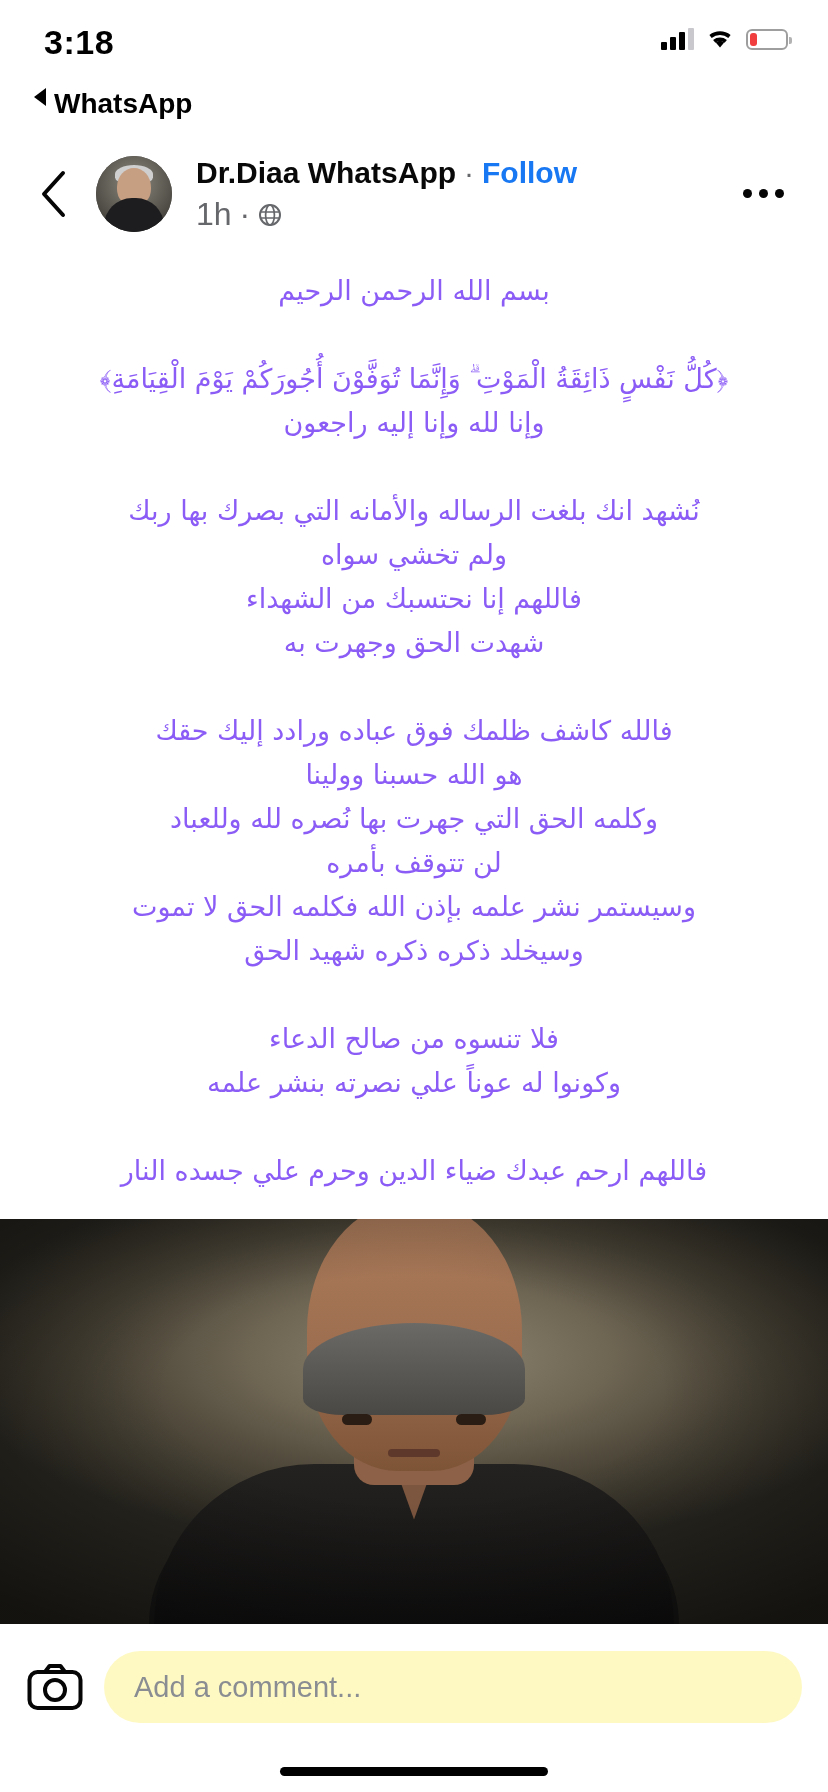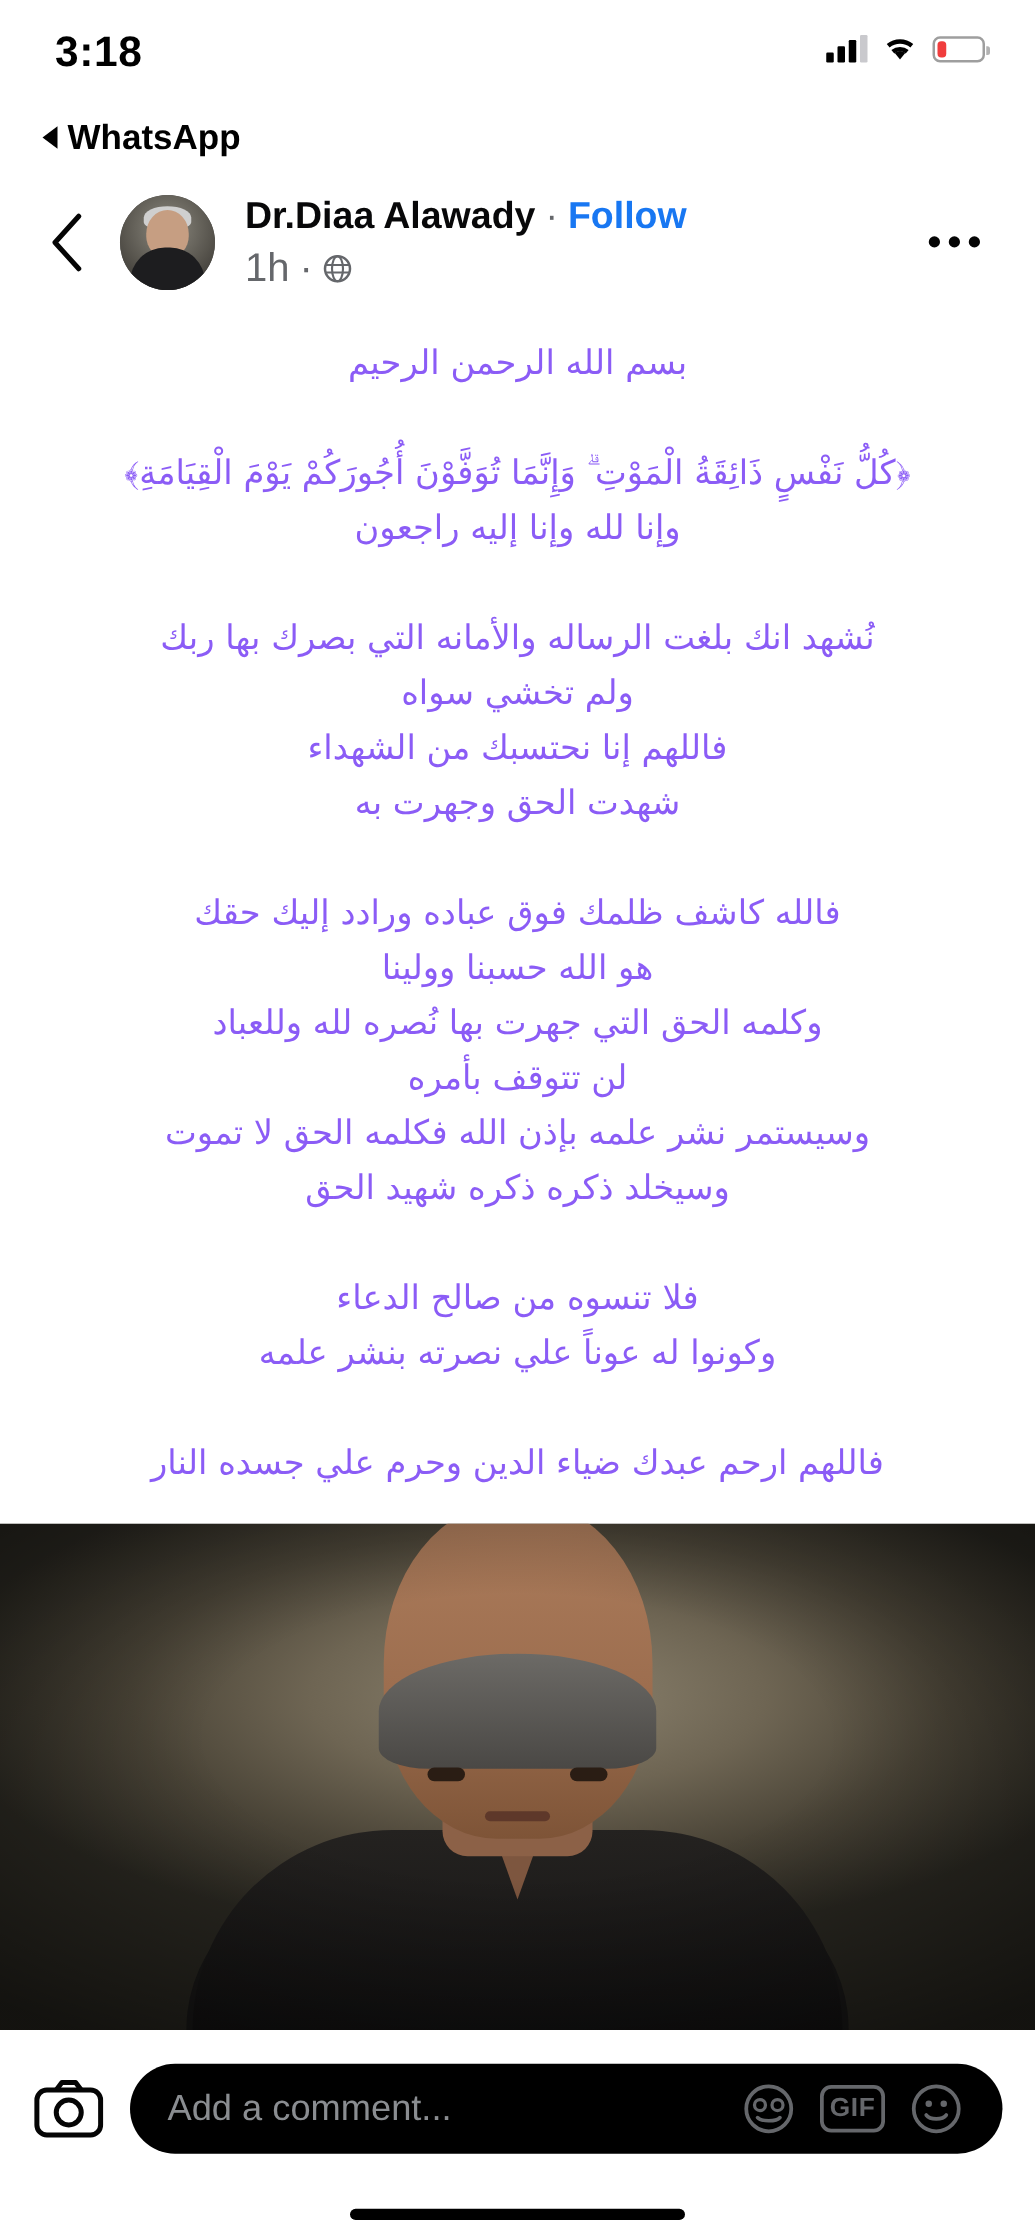--- a/index.html
+++ b/index.html
@@ -71,21 +71,20 @@
     width: 22%;
     background: #f03d3d;
     border-radius: 3px;
   }
 
   
   .backapp {
     padding: 0 34px;
     margin-top: -16px;
     display: flex;
-    align-items: center;
     gap: 8px;
     height: 44px;
   }
   .backapp .tri {
     width: 0; height: 0;
     border-top: 9px solid transparent;
     border-bottom: 9px solid transparent;
     border-right: 12px solid #000;
   }
   .backapp .label {
@@ -298,21 +297,21 @@
     gap: 20px;
   }
   .cam-icon {
     flex: 0 0 58px;
     width: 58px; height: 50px;
     display: flex; align-items: center; justify-content: center;
   }
   .comment-input {
     flex: 1 1 auto;
     height: 72px;
-    background: #000000;
+    background: #fef9c3;
     border-radius: 36px;
     display: flex;
     align-items: center;
     padding: 0 30px;
     gap: 14px;
   }
   .comment-placeholder {
     flex: 1 1 auto;
     font-size: 29px;
     color: #8a8d91;
@@ -386,21 +385,21 @@
       </svg>
     </div>
     <div class="avatar">
       <div class="a-bg"></div>
       <div class="a-hair"></div>
       <div class="a-head"></div>
       <div class="a-body"></div>
     </div>
     <div class="header-text">
       <div class="name-line">
-        <span class="author-name">Dr.Diaa Alawady</span>
+        <span class="author-name">Dr.Diaa WhatsApp</span>
         <span class="dot-sep">·</span>
         <span class="follow-link">Follow</span>
       </div>
       <div class="meta-line">
         <span>1h</span>
         <span>·</span>
         <span class="globe-icon">
           <svg width="24" height="24" viewBox="0 0 24 24">
             <circle cx="12" cy="12" r="10" fill="none" stroke="#65676b" stroke-width="2"></circle>
             <ellipse cx="12" cy="12" rx="4.4" ry="10" fill="none" stroke="#65676b" stroke-width="1.7"></ellipse>
@@ -458,39 +457,20 @@
   <div class="commentbar">
     <div class="cam-icon">
       <svg width="56" height="48" viewBox="0 0 56 48">
         <rect x="2.5" y="9" width="51" height="36" rx="8" fill="none" stroke="#050505" stroke-width="4"></rect>
         <path d="M18 9l4.5-6h11l4.5 6" fill="none" stroke="#050505" stroke-width="4" stroke-linejoin="round"></path>
         <circle cx="28" cy="27" r="10" fill="none" stroke="#050505" stroke-width="4"></circle>
       </svg>
     </div>
     <div class="comment-input">
       <span class="comment-placeholder">Add a comment...</span>
-      <span class="input-icons">
-        <span class="ic">
-          <svg width="42" height="42" viewBox="0 0 42 42">
-            <circle cx="21" cy="21" r="18" fill="none" stroke="#65676b" stroke-width="3"></circle>
-            <circle cx="14" cy="18" r="4.4" fill="none" stroke="#65676b" stroke-width="2.6"></circle>
-            <circle cx="28" cy="18" r="4.4" fill="none" stroke="#65676b" stroke-width="2.6"></circle>
-            <path d="M12 28c3 3.5 15 3.5 18 0" fill="none" stroke="#65676b" stroke-width="2.8" stroke-linecap="round"></path>
-          </svg>
-        </span>
-        <span class="gif-badge">GIF</span>
-        <span class="ic">
-          <svg width="42" height="42" viewBox="0 0 42 42">
-            <circle cx="21" cy="21" r="18" fill="none" stroke="#65676b" stroke-width="3"></circle>
-            <circle cx="15" cy="17" r="2.6" fill="#65676b"></circle>
-            <circle cx="27" cy="17" r="2.6" fill="#65676b"></circle>
-            <path d="M13 26c3 4 13 4 16 0" fill="none" stroke="#65676b" stroke-width="3" stroke-linecap="round"></path>
-          </svg>
-        </span>
-      </span>
     </div>
   </div>
 
   <div class="home-ind">
     <div class="home-bar"></div>
   </div>
 
 </div>
 
 </body></html>

